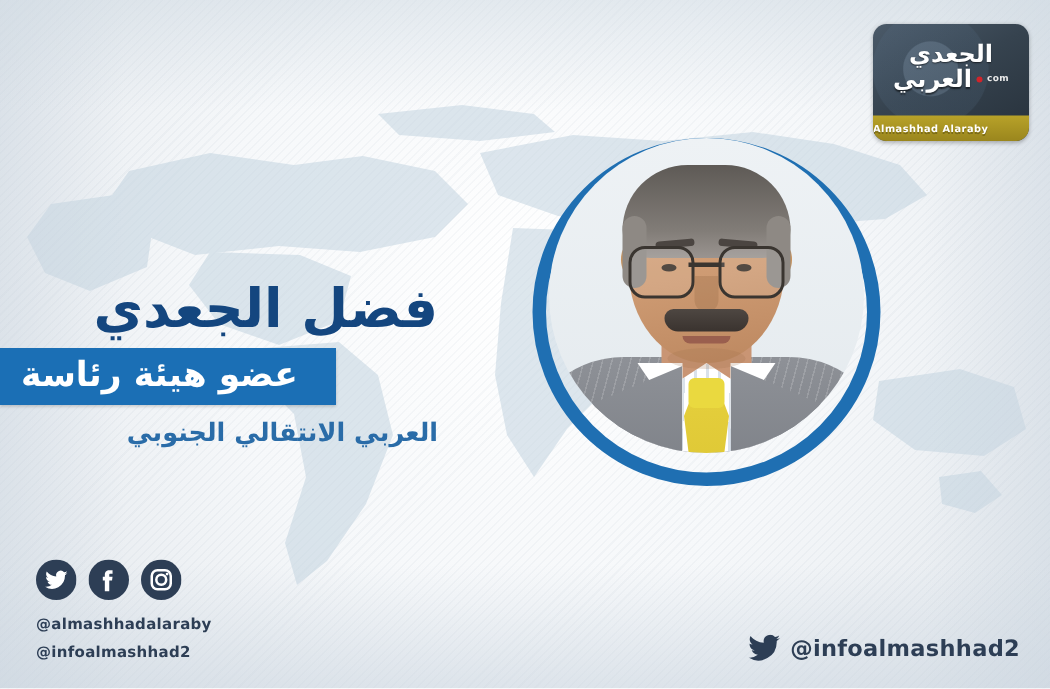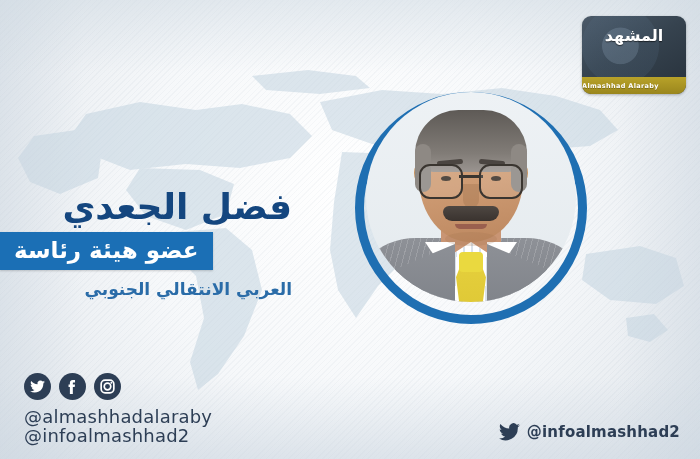--- a/index.html
+++ b/index.html
@@ -191,39 +191,39 @@
     color:#14467f;
     letter-spacing:0;
     white-space:nowrap;
   }
   #role-wrap{margin-top:4px;display:flex;justify-content:flex-end;}
   #role{
     display:inline-block;
     background:#1b6fb5;
     color:#ffffff;
     font-size:23px;line-height:30px;font-weight:bold;
-    padding:3px 14px 5px 14px;
+    padding:3px 25px 5px 14px;
     box-shadow:0 1px 2px rgba(0,0,0,.18);
     white-space:nowrap;
   }
   #org{
     margin-top:8px;
     font-size:17px;line-height:22px;font-weight:bold;
     color:#2a6ca8;
     white-space:nowrap;
   }
 
   
   #social{
     position:absolute;left:24px;bottom:14px;
   }
   #social .icons{display:flex;gap:8px;margin-bottom:7px;}
   #social .icons svg{display:block;}
   #social .handle{
-    color:#2d3e55;font-size:18px;font-weight:normal;line-height:19px;
+    color:#2d3e55;font-size:10px;font-weight:bold;line-height:19px;
     letter-spacing:.2px;
   }
 
   
   #tw-right{
     position:absolute;right:20px;bottom:18px;
     display:flex;align-items:center;gap:7px;
   }
   #tw-right .handle{
     color:#2d3e55;font-size:15px;font-weight:bold;letter-spacing:.2px;
@@ -249,21 +249,26 @@
         <path d="M560 96 L592 92 L612 104 L596 118 L566 116 Z"></path>
         <path d="M262 58 L318 52 L366 58 L380 70 L330 76 L276 72 Z"></path>
       </g>
     </svg>
   </div>
 
   <div id="vignette"></div>
 
   <div id="logo">
     <div class="globe"></div>
-    <div class="lg-ar">المشهد</div>
+    <div class="lg-ar">الجعدي</div>
+    <div class="lg-ar2">
+      <span class="lg-com">com</span>
+      <span class="lg-dot"></span>
+      <span>العربي</span>
+    </div>
     <div class="lg-band">
       <span>Almashhad Alaraby</span>
     </div>
   </div>
 
   <div id="portrait">
     <div id="ring"></div>
     <div id="photo-clip">
       <div id="photo-mask">
         <div class="pbg"></div>

